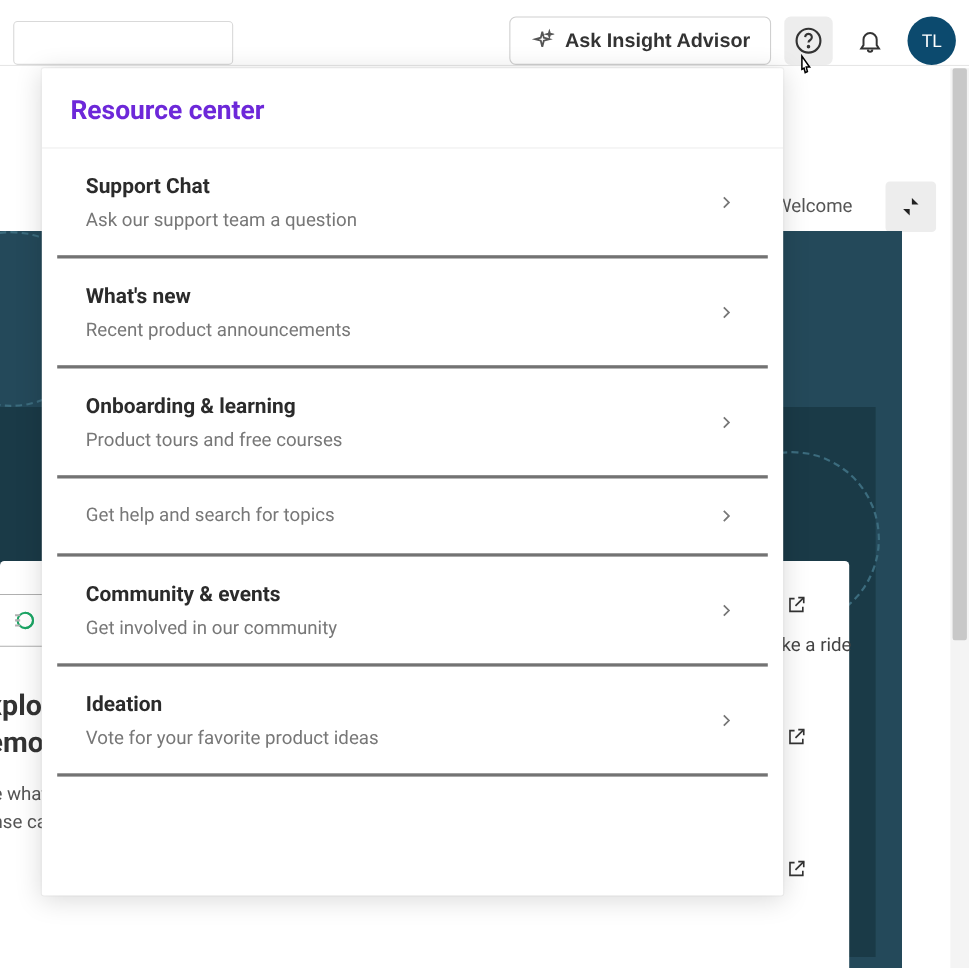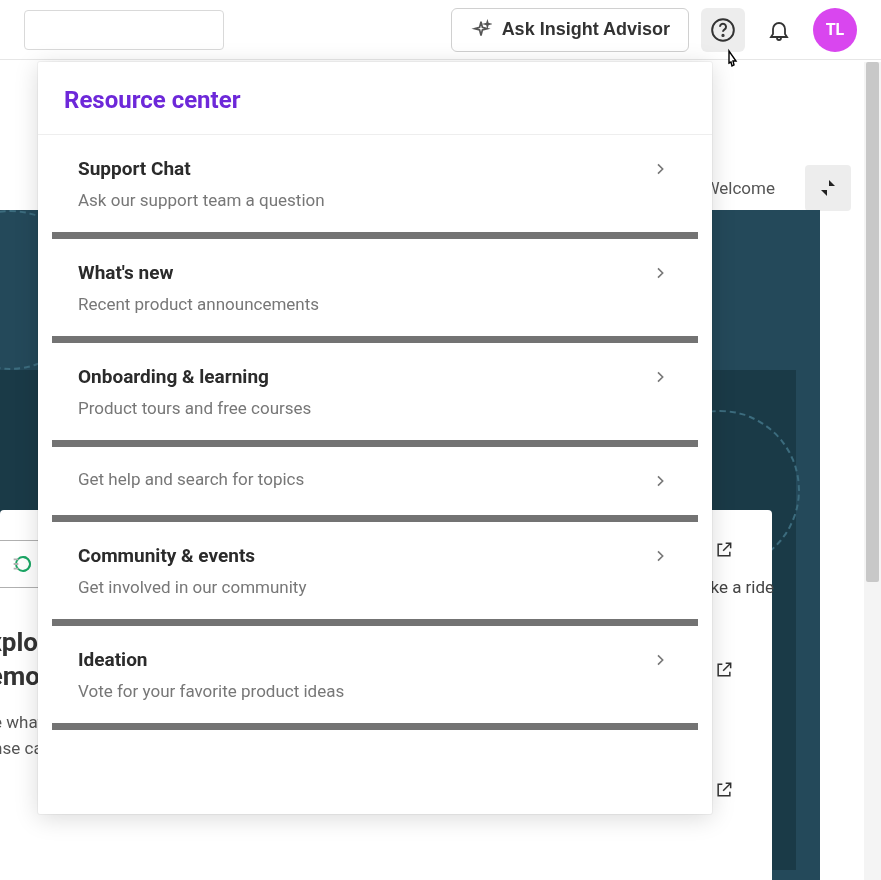--- a/index.html
+++ b/index.html
@@ -8,22 +8,22 @@
     background: #fff;
     width: 881px;
     height: 880px;
     overflow: hidden;
     position: relative;
   }
   .topbar {
     height: 60px;
     border-bottom: 1px solid #e6e6e6;
     display: flex;
-    align-items: center;
-    padding: 0 24px;
+    align-items: flex-end;
+    padding: 0 12px;
     gap: 12px;
     background: #fff;
     position: relative;
     z-index: 5;
   }
   .search-box {
     width: 200px;
     height: 40px;
     border: 1px solid #d9d9d9;
     border-radius: 4px;
@@ -51,27 +51,27 @@
     align-items: center;
     justify-content: center;
     border-radius: 6px;
     cursor: pointer;
   }
   .icon-btn.active { background: #ededed; }
   .avatar {
     width: 44px;
     height: 44px;
     border-radius: 50%;
-    background: #d946ef;
+    background: #0c4a6e;
     color: #fff;
     display: flex;
     align-items: center;
     justify-content: center;
     font-size: 16px;
-    font-weight: 700;
+    font-weight: 400;
     cursor: pointer;
   }
   .cursor-pointer {
     position: absolute;
     left: 722px;
     top: 48px;
     z-index: 30;
     pointer-events: none;
   }
   .content-bg {
@@ -186,23 +186,23 @@
   }
   .panel-title {
     font-size: 24px;
     font-weight: 700;
     color: #6d28d9;
     padding: 24px 26px 20px;
     border-bottom: 1px solid #eee;
   }
   .panel-item {
     display: flex;
-    align-items: flex-start;
+    align-items: center;
     padding: 22px 26px;
-    border-bottom: 7px solid #737373;
+    border-bottom: 3px solid #737373;
     margin: 0 14px;
     cursor: pointer;
     gap: 28px;
   }
   .panel-item .texts { flex:1; }
   .panel-item h3 {
     font-size: 19px;
     font-weight: 700;
     color: #2b2b2b;
     margin-bottom: 10px;

